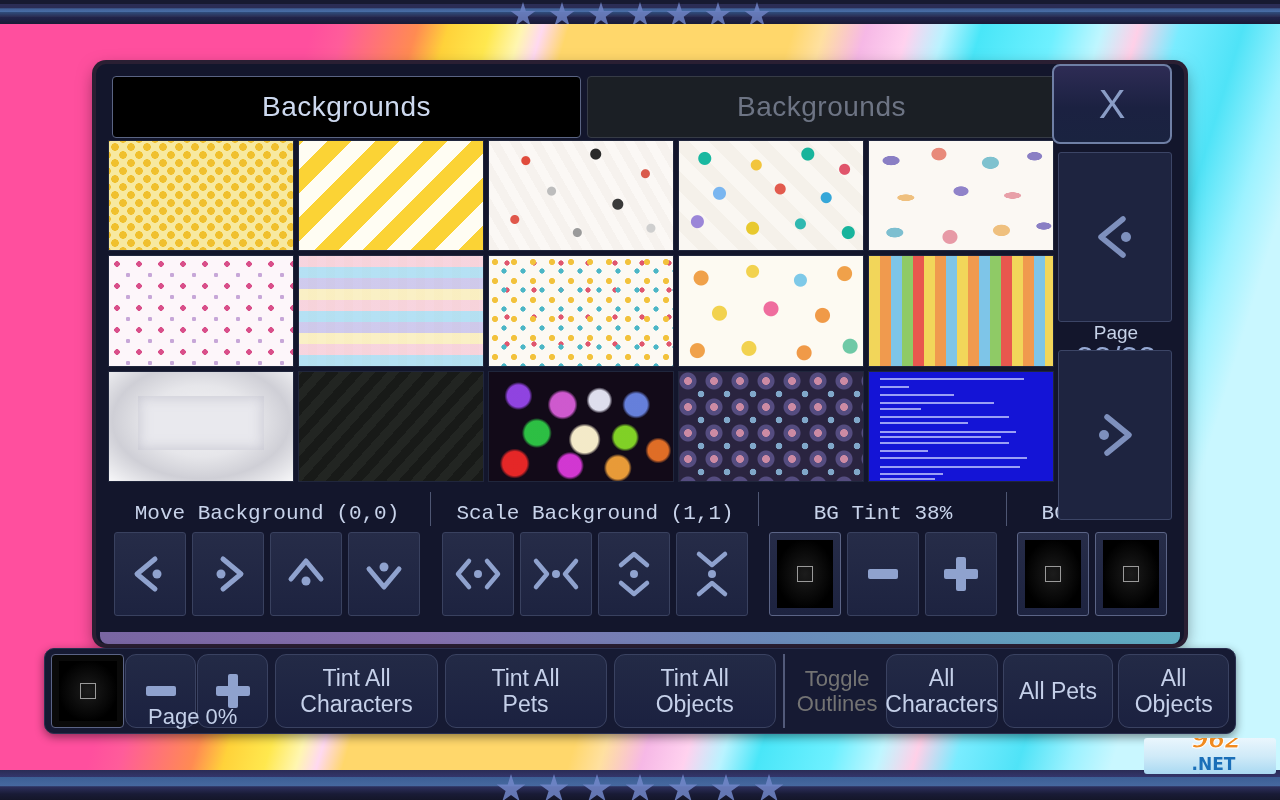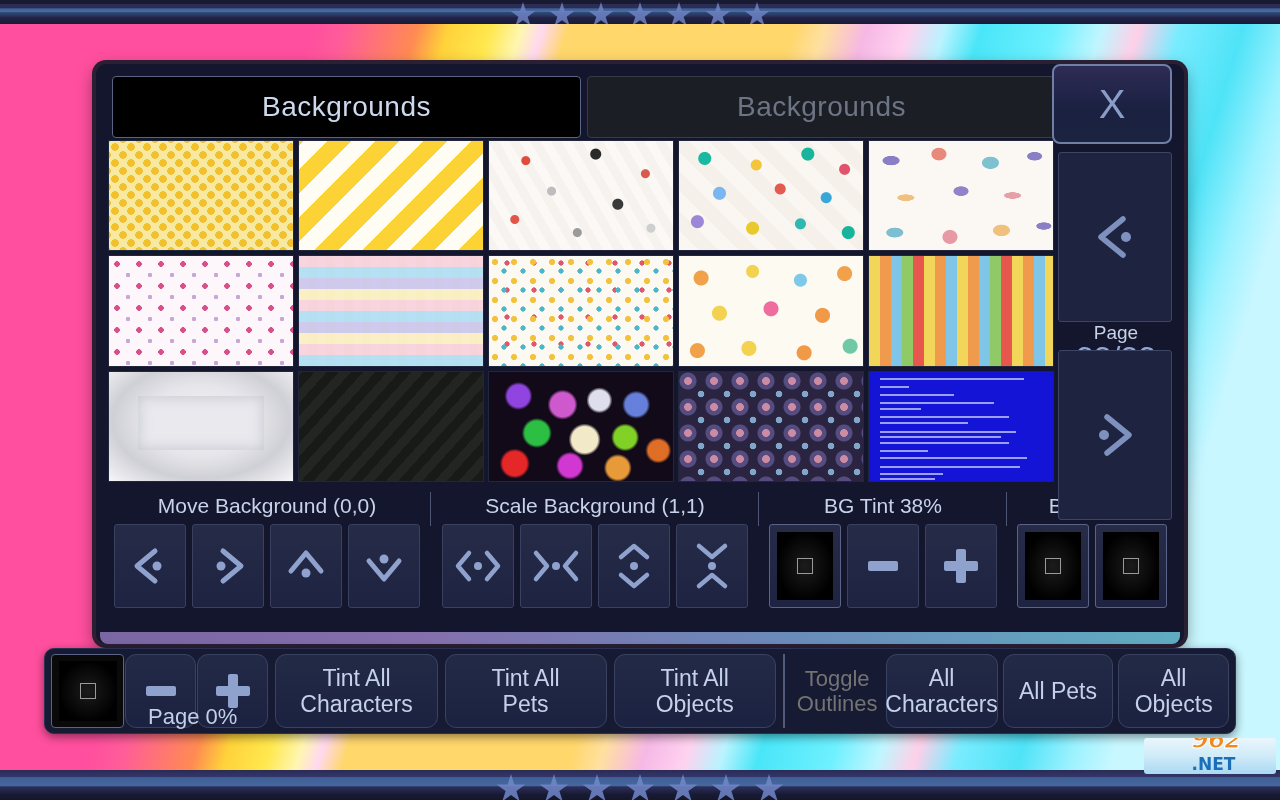--- a/index.html
+++ b/index.html
@@ -224,21 +224,21 @@
       radial-gradient(circle at 9px 9px, rgba(150,200,235,.8) 3px, transparent 3.6px) 13px 13px/26px 26px,
       radial-gradient(circle at 9px 9px, rgba(120,110,180,.55) 8px, transparent 9px) 0 0/26px 26px,
       #2a2440; }
   .t-bsod { background: #1414d6; position: relative; overflow: hidden; }
   .t-bsod .ln { position: absolute; height: 2px; background: rgba(200,205,255,.75); left: 6%; }
 
   
   .controls {
     position: absolute; left: 10px; top: 424px; width: 1068px; height: 146px;
   }
-  .ctl-group { position: absolute; top: 0; height: 146px; }
+  .ctl-group { position: absolute; top: 8px; height: 146px; font-family: Liberation Mono, monospace; }
   .ctl-title {
     text-align: center; color: #c8d3ea; font-size: 21px; height: 36px; line-height: 36px;
     white-space: nowrap;
   }
   .ctl-row { display: flex; gap: 6px; justify-content: center; }
   .ctl-btn {
     width: 72px; height: 84px; background: linear-gradient(180deg,#262c48 0%, #1d2340 100%);
     border: 1px solid #39415f; border-radius: 3px;
     display: flex; align-items: center; justify-content: center;
   }

